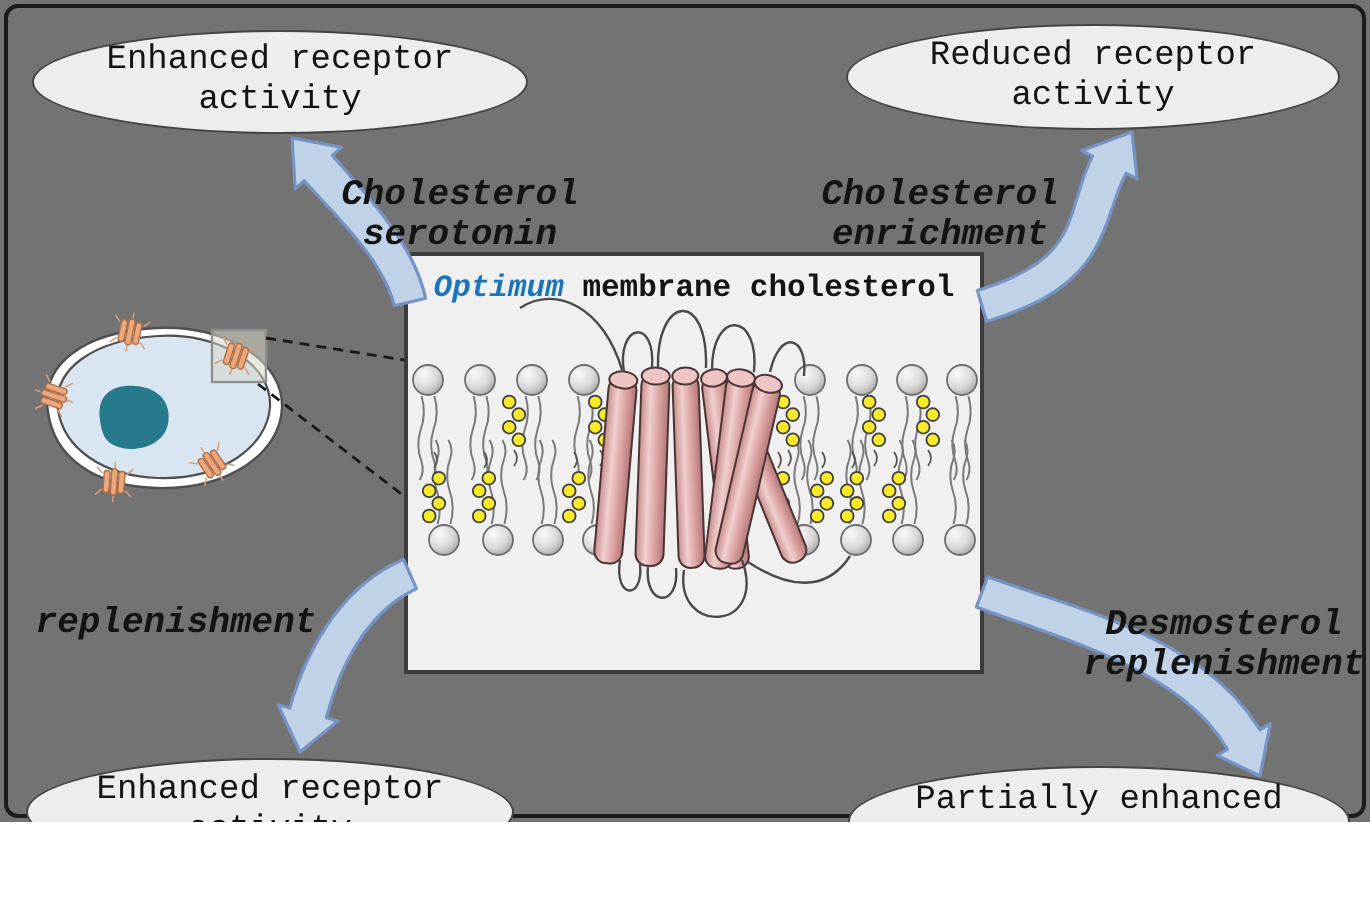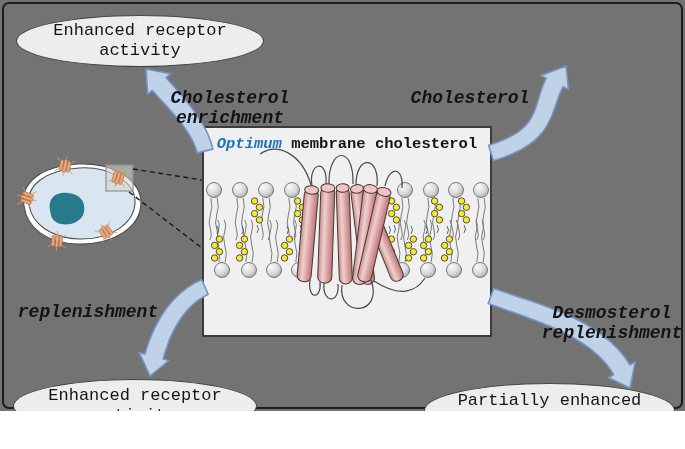--- a/index.html
+++ b/index.html
@@ -41,33 +41,37 @@
 </style>
 </head>
 <body>
 
 <div class="canvas">
   <div class="frame"></div>
 
   <div class="ellipse el-tl">
     <span>Enhanced receptor activity</span>
   </div>
+  <div class="ellipse el-tr">
+    <span>Reduced receptor activity</span>
+  </div>
   <div class="ellipse el-bl">
     <span>Enhanced receptor activity</span>
   </div>
   <div class="ellipse el-br">
     <span>Partially enhanced receptor activity</span>
   </div>
 
   <div class="arrow-label lb-tl">
     <div>Cholesterol</div>
-    <div>enrichment</div>
+    <div>serotonin</div>
   </div>
   <div class="arrow-label lb-tr">
     <div>Cholesterol</div>
+    <div>enrichment</div>
   </div>
   <div class="arrow-label lb-bl">
     <div>replenishment</div>
   </div>
   <div class="arrow-label lb-br">
     <div>Desmosterol</div>
     <div>replenishment</div>
   </div>
 
   <div class="center-box">

